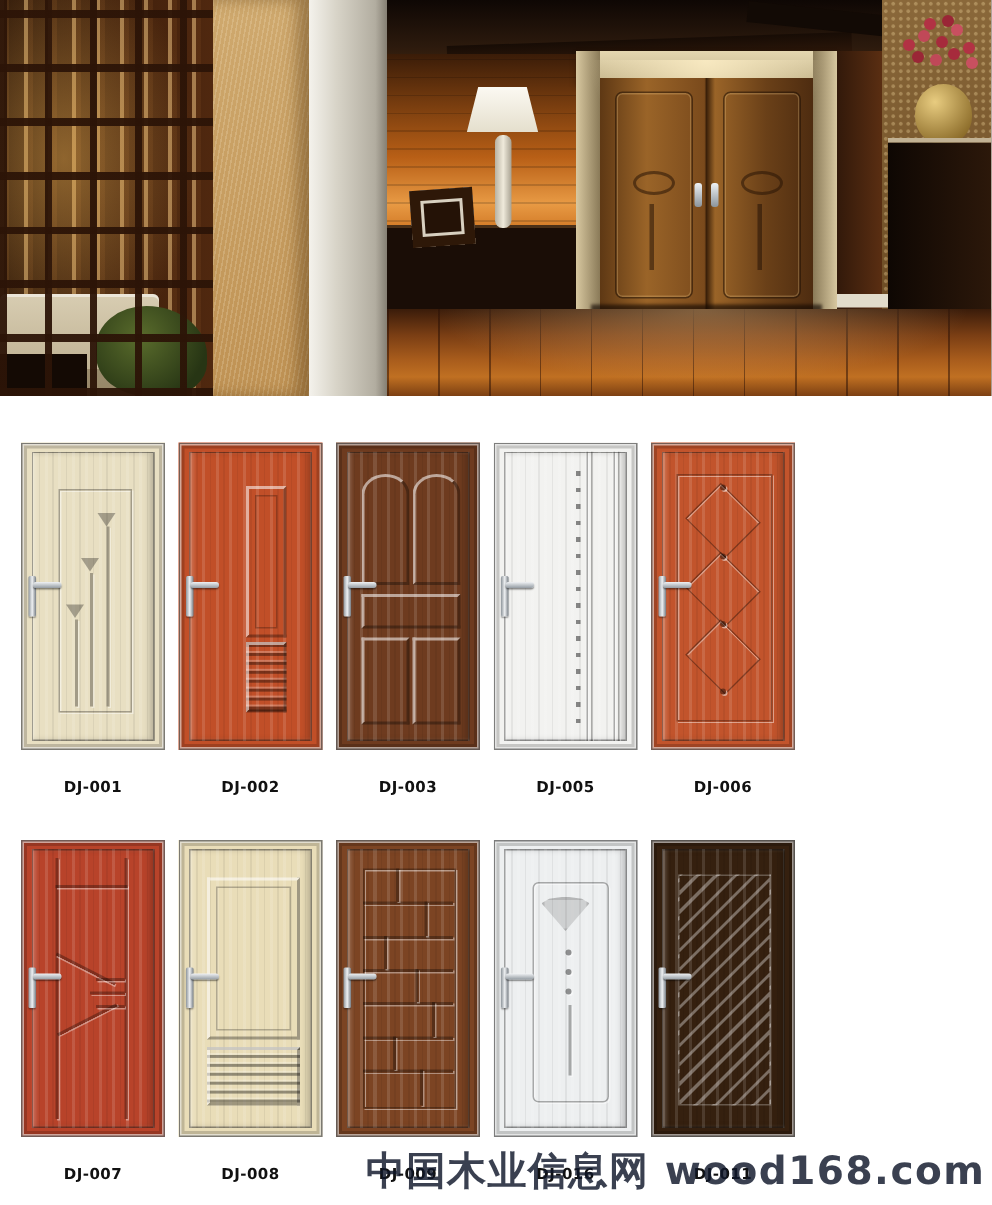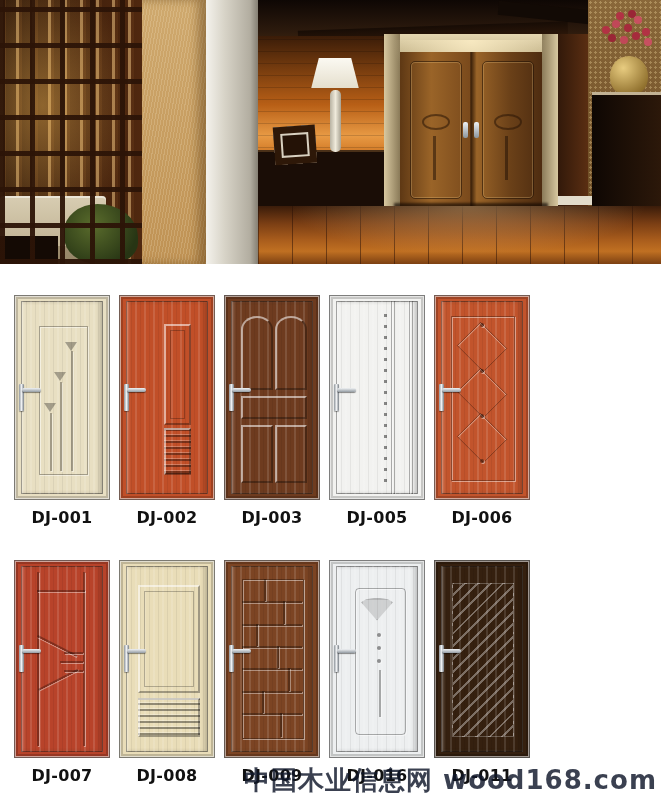--- a/index.html
+++ b/index.html
@@ -103,21 +103,21 @@
   .dot{width:4px;height:4px;border-radius:50%;background:rgba(0,0,0,.40);box-shadow:1px 1px 0 rgba(255,255,255,.5);}
   .diamond{border:1px solid rgba(0,0,0,.35);box-shadow:inset 1px 1px 0 rgba(255,255,255,.4);}
   .glass{background:
       repeating-linear-gradient(0deg, rgba(255,255,255,.65) 0 2px, rgba(140,158,180,.45) 2px 4px),#d9e2ea;
     border:1px solid rgba(110,100,80,.55);}
   .handle{position:absolute;left:5%;top:50%;transform:translateY(-50%);width:26px;height:28px;z-index:5;}
   .hplate{position:absolute;left:0;top:0;width:5px;height:27px;border-radius:1px;
     background:linear-gradient(90deg,#8e959b,#eef0f2 50%,#777e85);box-shadow:0 1px 1px rgba(0,0,0,.35);}
   .hlever{position:absolute;left:3px;top:4px;width:19px;height:4px;border-radius:2px;
     background:linear-gradient(180deg,#f0f2f4,#949ca3);box-shadow:0 1px 1px rgba(0,0,0,.45);}
-  .code{margin-top:8px;font-size:16px;font-weight:bold;color:#111;letter-spacing:.3px;}
+  .code{margin-top:20px;font-size:10px;font-weight:bold;color:#111;letter-spacing:.3px;}
 
   
   .watermark{position:absolute;top:763px;left:0;right:4px;text-align:right;
     font-size:26px;font-weight:bold;opacity:.82;letter-spacing:1px;white-space:nowrap;z-index:20;}
 </style>
 </head>
 <body>
 
 <div class="hero">
   <div class="screen"></div>

